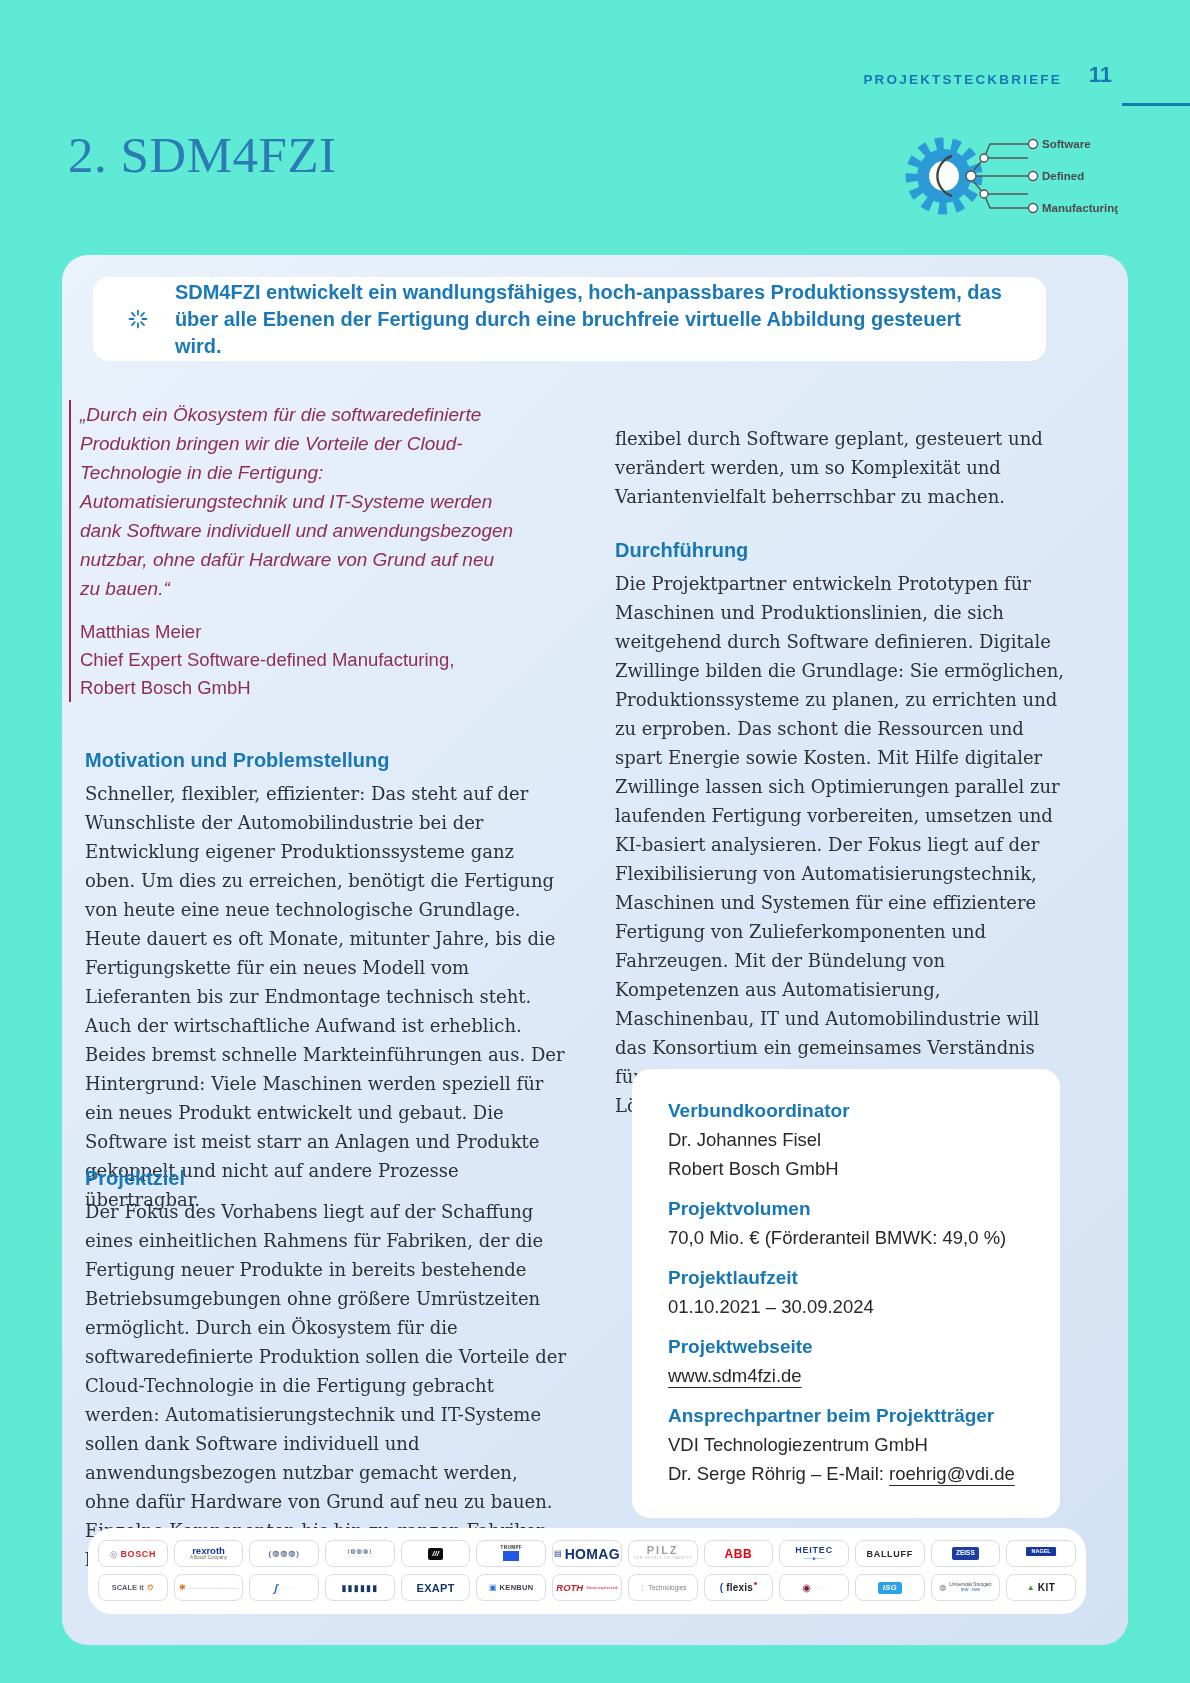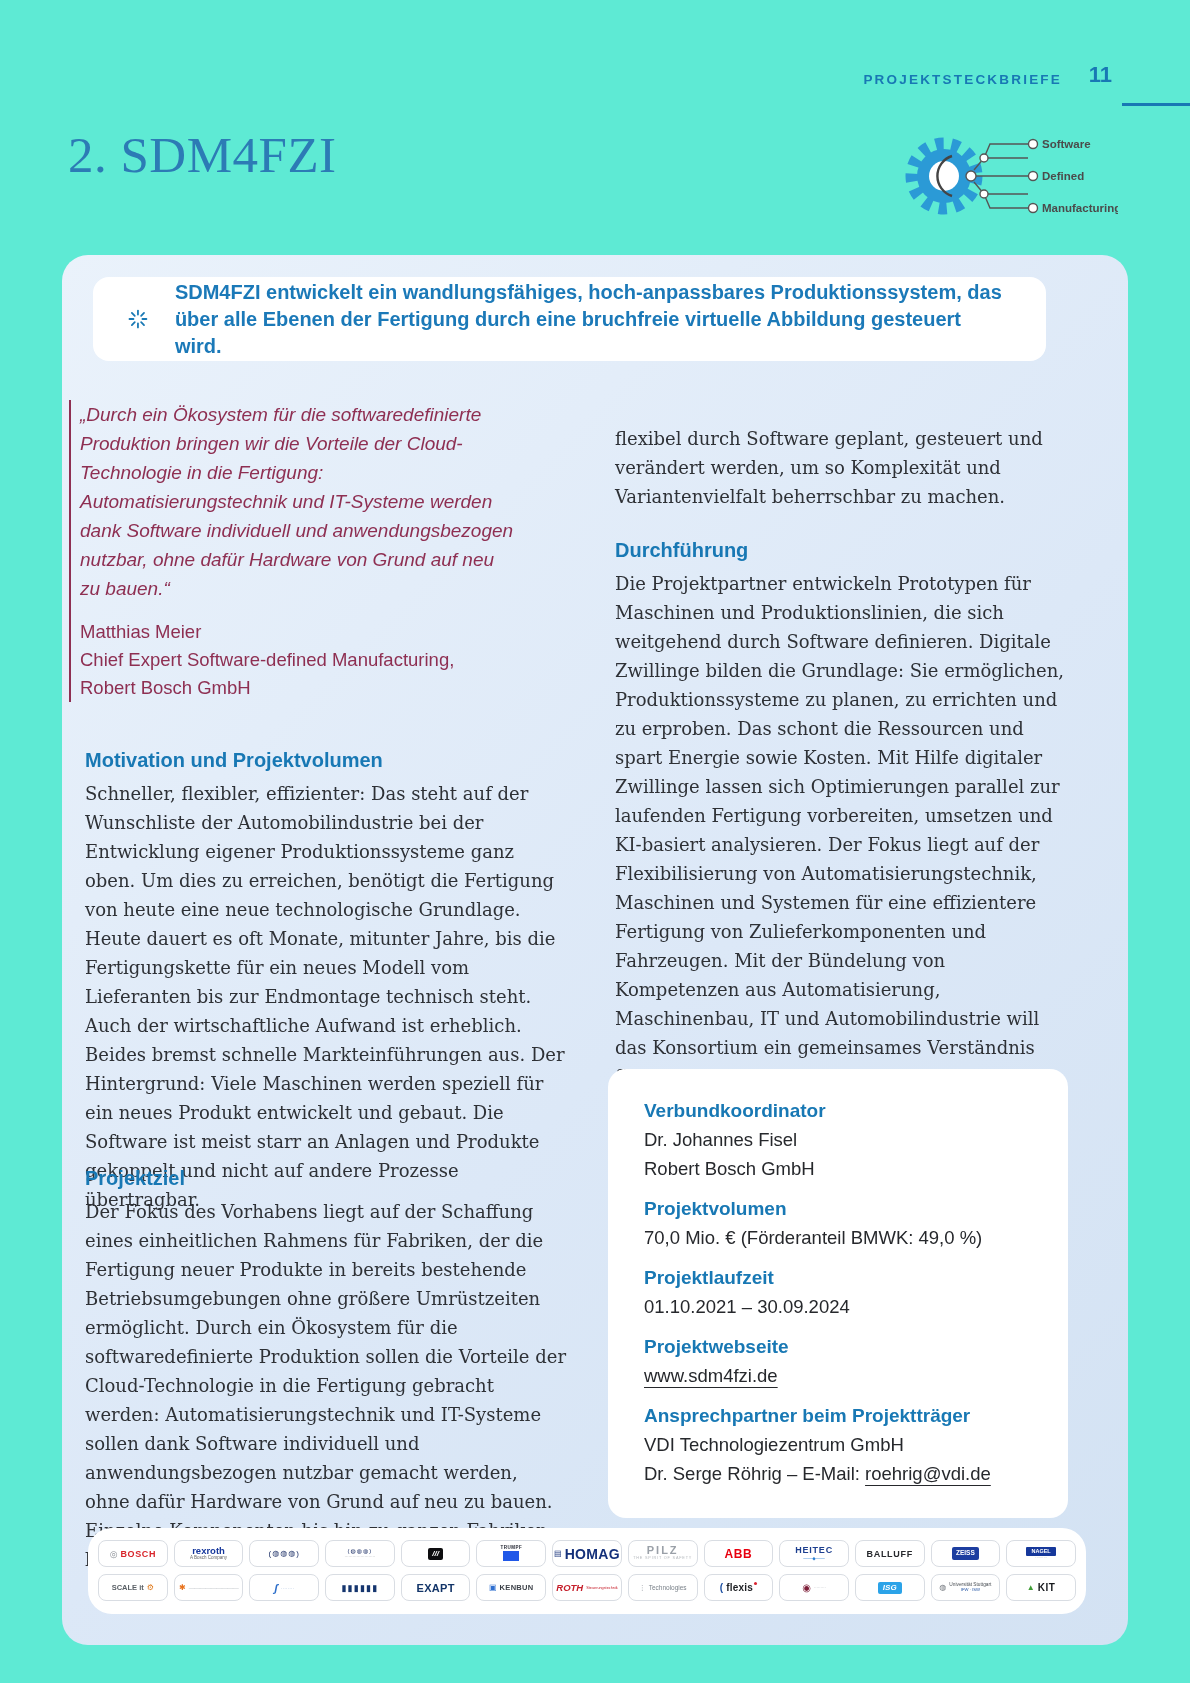--- a/index.html
+++ b/index.html
@@ -38,22 +38,22 @@
   
   .section{position:absolute;}
   .section h3{margin:0 0 7px 0;font-size:20px;font-weight:700;color:#1878b4;}
   .section p{margin:0;font-family:"DejaVu Serif",serif;font-size:18px;line-height:29px;color:#2e3136;}
   .sec-motivation{left:23px;top:494px;width:482px;}
   .sec-projektziel{left:23px;top:912px;width:482px;}
   .col-cont{left:553px;top:169px;width:450px;}
   .sec-durchfuehrung{left:553px;top:284px;width:450px;}
 
   
-  .info-box{position:absolute;left:546px;top:814px;width:368px;background:#fff;border-radius:18px;
-            padding:28px 56px 30px 36px;}
+  .info-box{position:absolute;left:570px;top:814px;width:368px;background:#fff;border-radius:18px;
+            padding:28px 24px 30px 36px;}
   .ib-group{margin-bottom:12px;}
   .ib-group:last-child{margin-bottom:0;}
   .ib-label{font-size:19px;font-weight:700;color:#1878b4;line-height:28px;}
   .ib-value{font-size:18.5px;color:#26282c;line-height:29px;}
   .link{color:#26282c;text-decoration:underline;text-underline-offset:5px;
         text-decoration-thickness:1px;cursor:pointer;}
 
   
   .logos{position:absolute;left:26px;top:1273px;width:978px;height:74px;background:#fff;
          border-radius:24px;padding:12px 10px 0 10px;display:flex;flex-direction:column;gap:7px;}
@@ -183,21 +183,21 @@
     <div class="quote-block">
       <p class="quote-text">„Durch ein Ökosystem für die softwaredefinierte Produktion bringen wir die Vorteile der Cloud-Technologie in die Fertigung: Automatisierungstechnik und IT-Systeme werden dank Software individuell und anwendungsbezogen nutzbar, ohne dafür Hardware von Grund auf neu zu bauen.“</p>
       <div class="quote-attr">
         <div>Matthias Meier</div>
         <div>Chief Expert Software-defined Manufacturing,</div>
         <div>Robert Bosch GmbH</div>
       </div>
     </div>
 
     <div class="section sec-motivation">
-      <h3>Motivation und Projektvolumen</h3>
+      <h3>Motivation und Problemstellung</h3>
       <p>Schneller, flexibler, effizienter: Das steht auf der Wunschliste der Automobilindustrie bei der Entwicklung eigener Produktionssysteme ganz oben. Um dies zu erreichen, benötigt die Fertigung von heute eine neue technologische Grundlage. Heute dauert es oft Monate, mitunter Jahre, bis die Fertigungskette für ein neues Modell vom Lieferanten bis zur Endmontage technisch steht. Auch der wirtschaftliche Aufwand ist erheblich. Beides bremst schnelle Markteinführungen aus. Der Hintergrund: Viele Maschinen werden speziell für ein neues Produkt entwickelt und gebaut. Die Software ist meist starr an Anlagen und Produkte gekoppelt und nicht auf andere Prozesse übertragbar.</p>
     </div>
 
     <div class="section sec-projektziel">
       <h3>Projektziel</h3>
       <p>Der Fokus des Vorhabens liegt auf der Schaffung eines einheitlichen Rahmens für Fabriken, der die Fertigung neuer Produkte in bereits bestehende Betriebsumgebungen ohne größere Umrüstzeiten ermöglicht. Durch ein Ökosystem für die softwaredefinierte Produktion sollen die Vorteile der Cloud-Technologie in die Fertigung gebracht werden: Automatisierungstechnik und IT-Systeme sollen dank Software individuell und anwendungsbezogen nutzbar gemacht werden, ohne dafür Hardware von Grund auf neu zu bauen. Einzelne Komponenten bis hin zu ganzen Fabriken können dann</p>
     </div>
 
     <div class="section col-cont">
       <p>flexibel durch Software geplant, gesteuert und verändert werden, um so Komplexität und Variantenvielfalt beherrschbar zu machen.</p>

